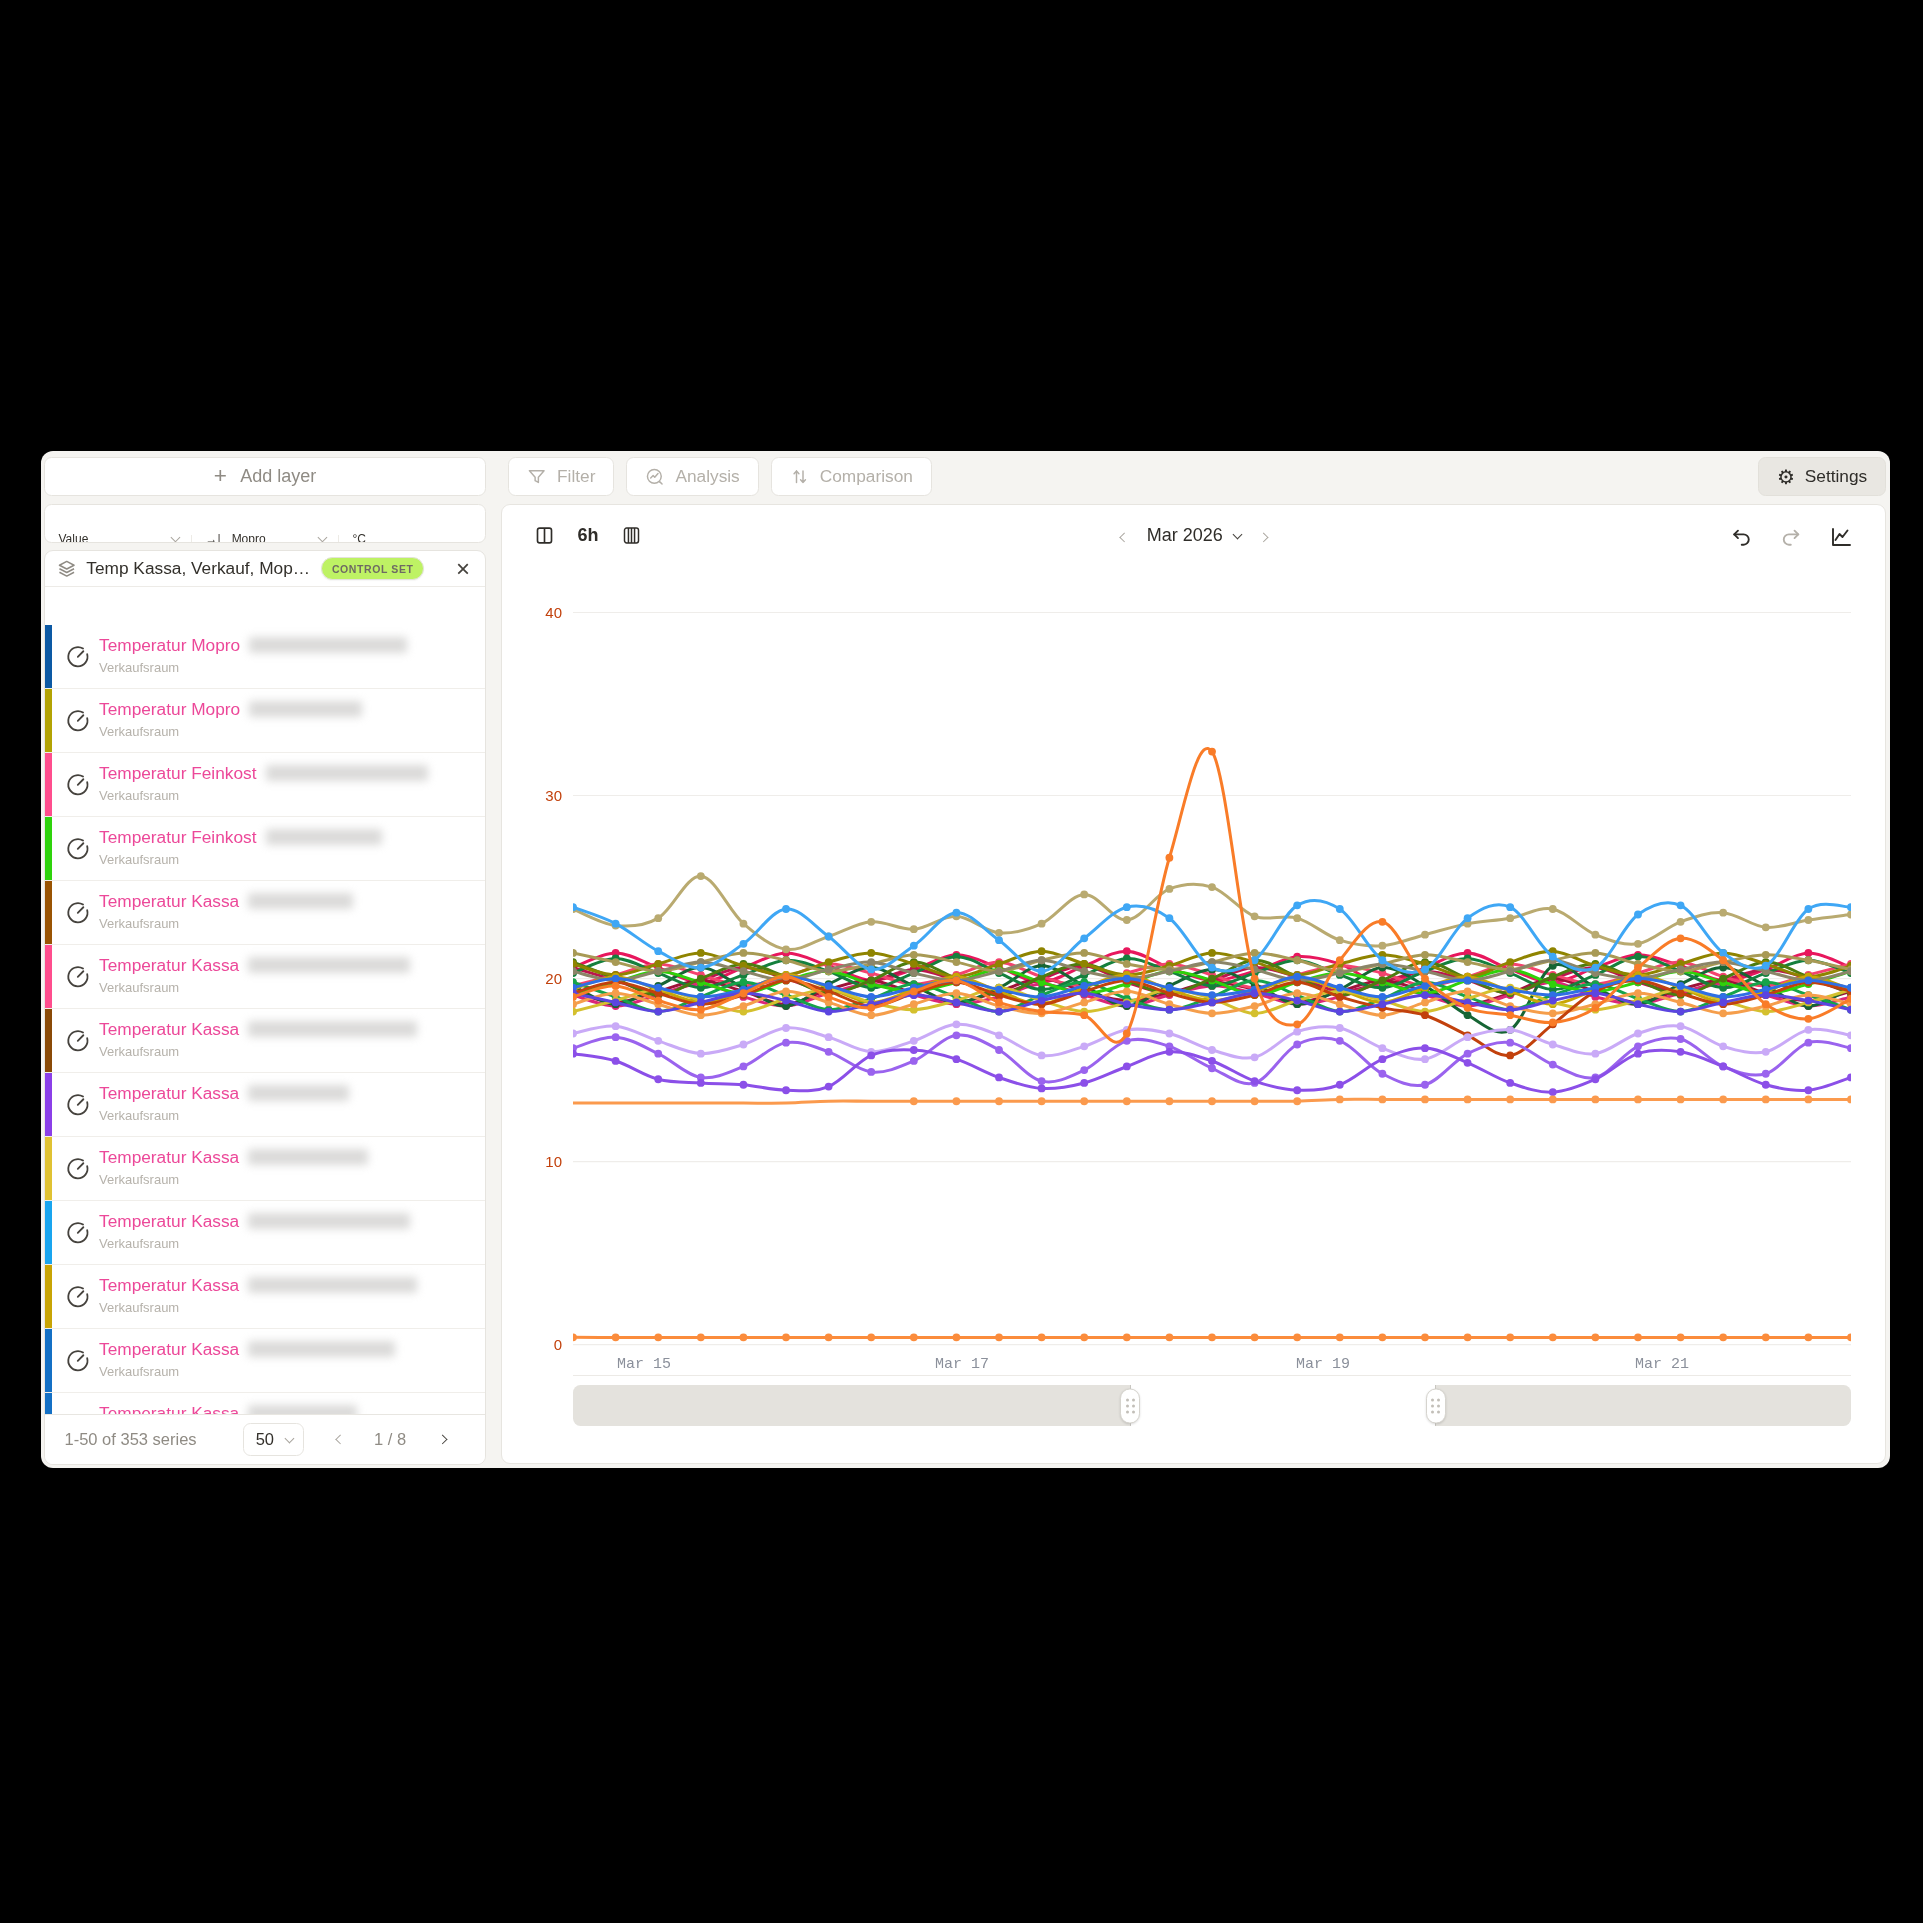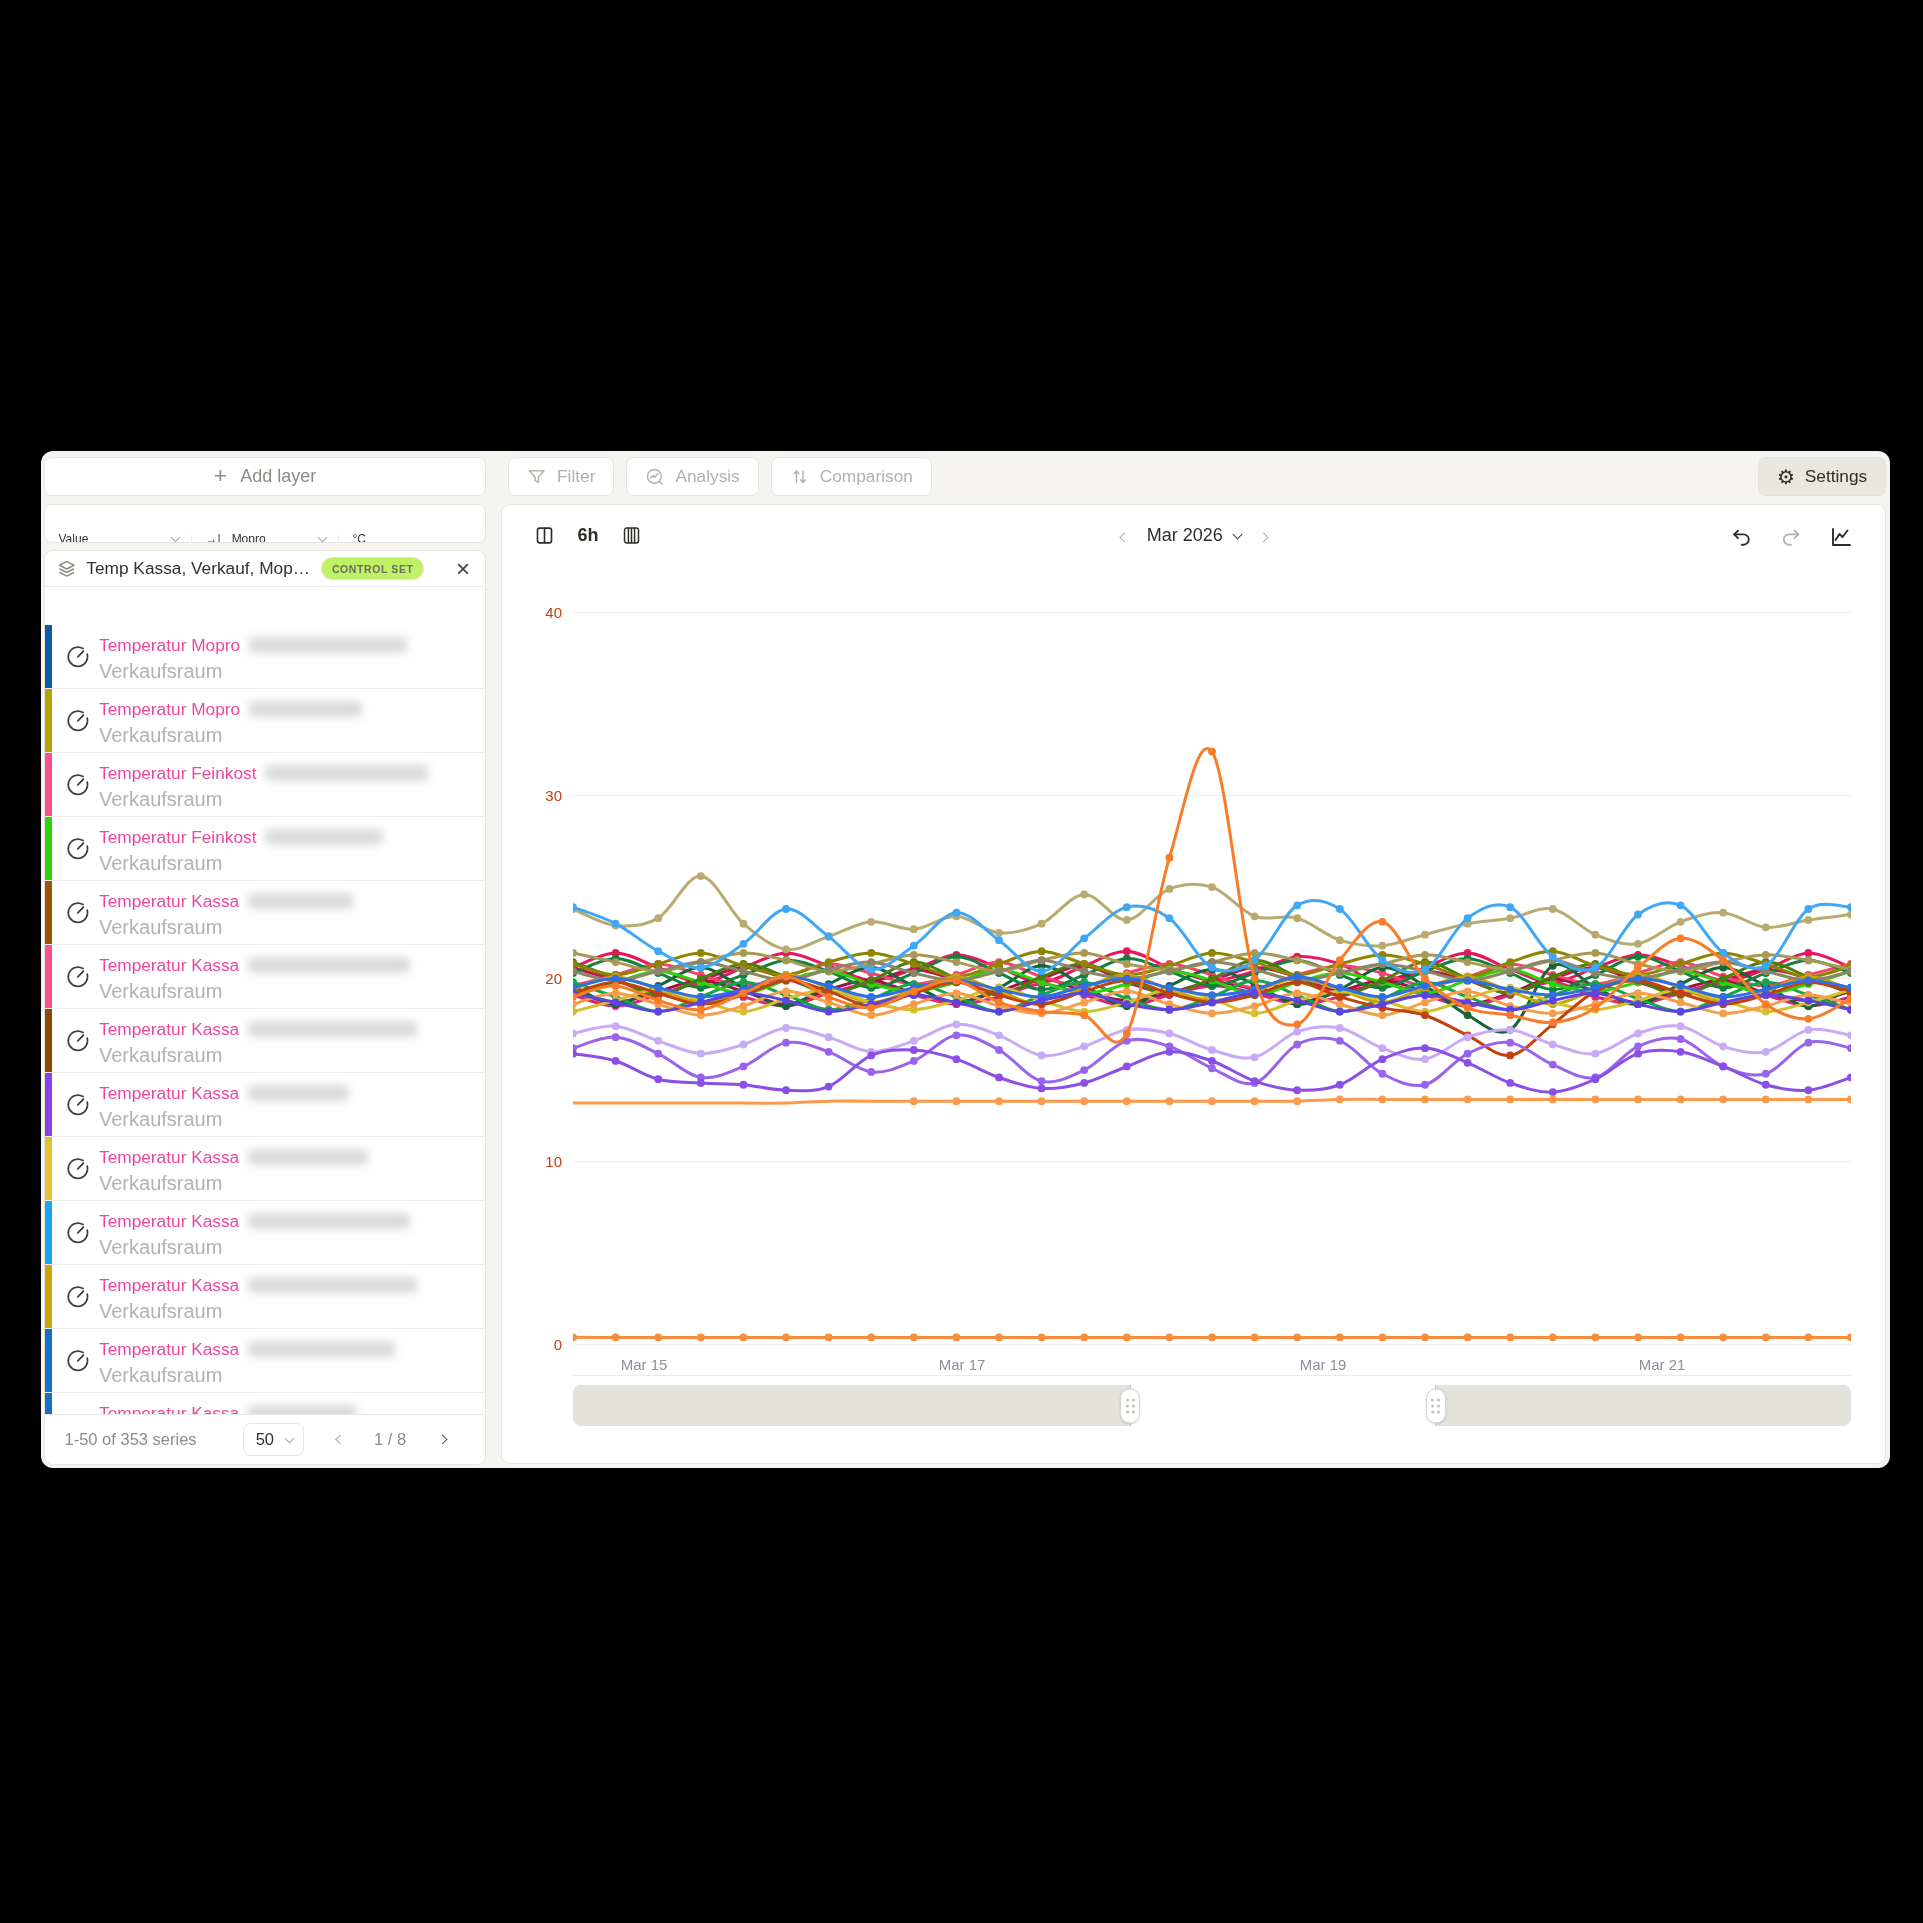--- a/index.html
+++ b/index.html
@@ -38,21 +38,21 @@
   .badge{font-size:10.5px;font-weight:700;letter-spacing:0.6px;color:#6e6a63;background:#bef264;
     border:0.8px solid #e4e2dc;border-radius:751px;padding:4.5px 9.8px;box-shadow:0 0.8px 1.5px rgba(0,0,0,.05);}
   .close-x{margin-left:auto;font-size:24px;color:#45423d;line-height:1;padding:0 4.5px;cursor:default;}
   .rows{position:absolute;left:0;right:0;top:74px;bottom:50px;overflow:hidden;}
   .row{height:64px;position:relative;border-bottom:0.8px solid #f0eeea;padding:9.8px 7.5px 0 54px;}
   .colorbar{position:absolute;left:0;top:0;bottom:0;width:6.8px;}
   .gauge{position:absolute;left:19.5px;top:19px;color:#45423d;}
   .row-title{font-size:17.3px;color:#ec4899;display:flex;align-items:center;}
   .blur{display:inline-block;height:16px;border-radius:2.3px;background:#bdbcba;filter:blur(4.5px);
     opacity:.55;margin-left:9px;}
-  .row-sub{font-size:20px;color:#b6b2ab;margin-top:4.5px;}
+  .row-sub{font-size:13px;color:#b6b2ab;margin-top:4.5px;}
   .footer{position:absolute;left:0;right:0;bottom:0;height:50px;border-top:0.8px solid #e8e6e1;
     display:flex;align-items:center;padding:0 39px 0 19.5px;font-size:16.5px;color:#8f8b84;background:#fff;}
   .footer .sum{margin-right:auto;}
   .psize{display:inline-flex;align-items:center;gap:10.5px;border:0.8px solid #e6e4df;border-radius:7.5px;
     height:33px;padding:0 12px;font-size:16.5px;color:#33302b;background:#fff;}
   .pag-arrow{margin-left:33px;display:inline-flex;}
   .pag-num{margin-left:30px;color:#8f8b84;}
 
   
   .chev{display:inline-block;width:6.8px;height:6.8px;border-right:1.8px solid #a9a59e;
@@ -65,21 +65,21 @@
   
   .chartcard{position:absolute;left:460px;top:53px;width:1385px;height:960px;background:#fff;
     border:0.8px solid #e7e5e0;border-radius:9px;}
   .ch-left{position:absolute;left:32px;top:19.5px;display:flex;align-items:center;gap:22.5px;color:#2f2d29;}
   .ch-interval{font-size:18px;font-weight:700;}
   .ch-center{position:absolute;left:50%;top:19.5px;transform:translateX(-50%);display:flex;
     align-items:center;gap:19.5px;font-size:18px;color:#2f2d29;}
   .ch-month{display:flex;align-items:center;gap:10.5px;font-weight:500;}
   .ch-right{position:absolute;right:32px;top:19.5px;display:flex;align-items:center;gap:27px;}
   .ytick{position:absolute;left:6px;width:54px;text-align:right;font-size:15px;color:#c2410c;}
-  .xtick{position:absolute;top:851px;transform:translateX(-50%);font-size:15px;color:#8b909b;white-space:nowrap;}
+  .xtick{position:absolute;top:851px;transform:translateX(-50%);font-size:15px;color:#8b909b;white-space:nowrap;font-family:Liberation Mono, monospace;}
   #plot{position:absolute;left:71px;top:0;}
 
   .slider{position:absolute;left:71px;top:880px;width:1278px;height:41px;background:#e4e2dd;
     border-radius:7.5px;}
   .slider-sel{position:absolute;top:0;bottom:0;background:#fff;
     border-left:0.8px solid #c8c6c0;border-right:0.8px solid #c8c6c0;}
   .handle{position:absolute;top:50%;transform:translate(-50%,-50%);width:20px;height:35px;background:#fff;
     border:0.8px solid #d6d4ce;border-radius:9.8px;box-shadow:0 0.8px 2.3px rgba(0,0,0,.14);
     display:flex;align-items:center;justify-content:center;}
   .hdots{display:grid;grid-template-columns:3px 3px;grid-auto-rows:3px;gap:3px;}

